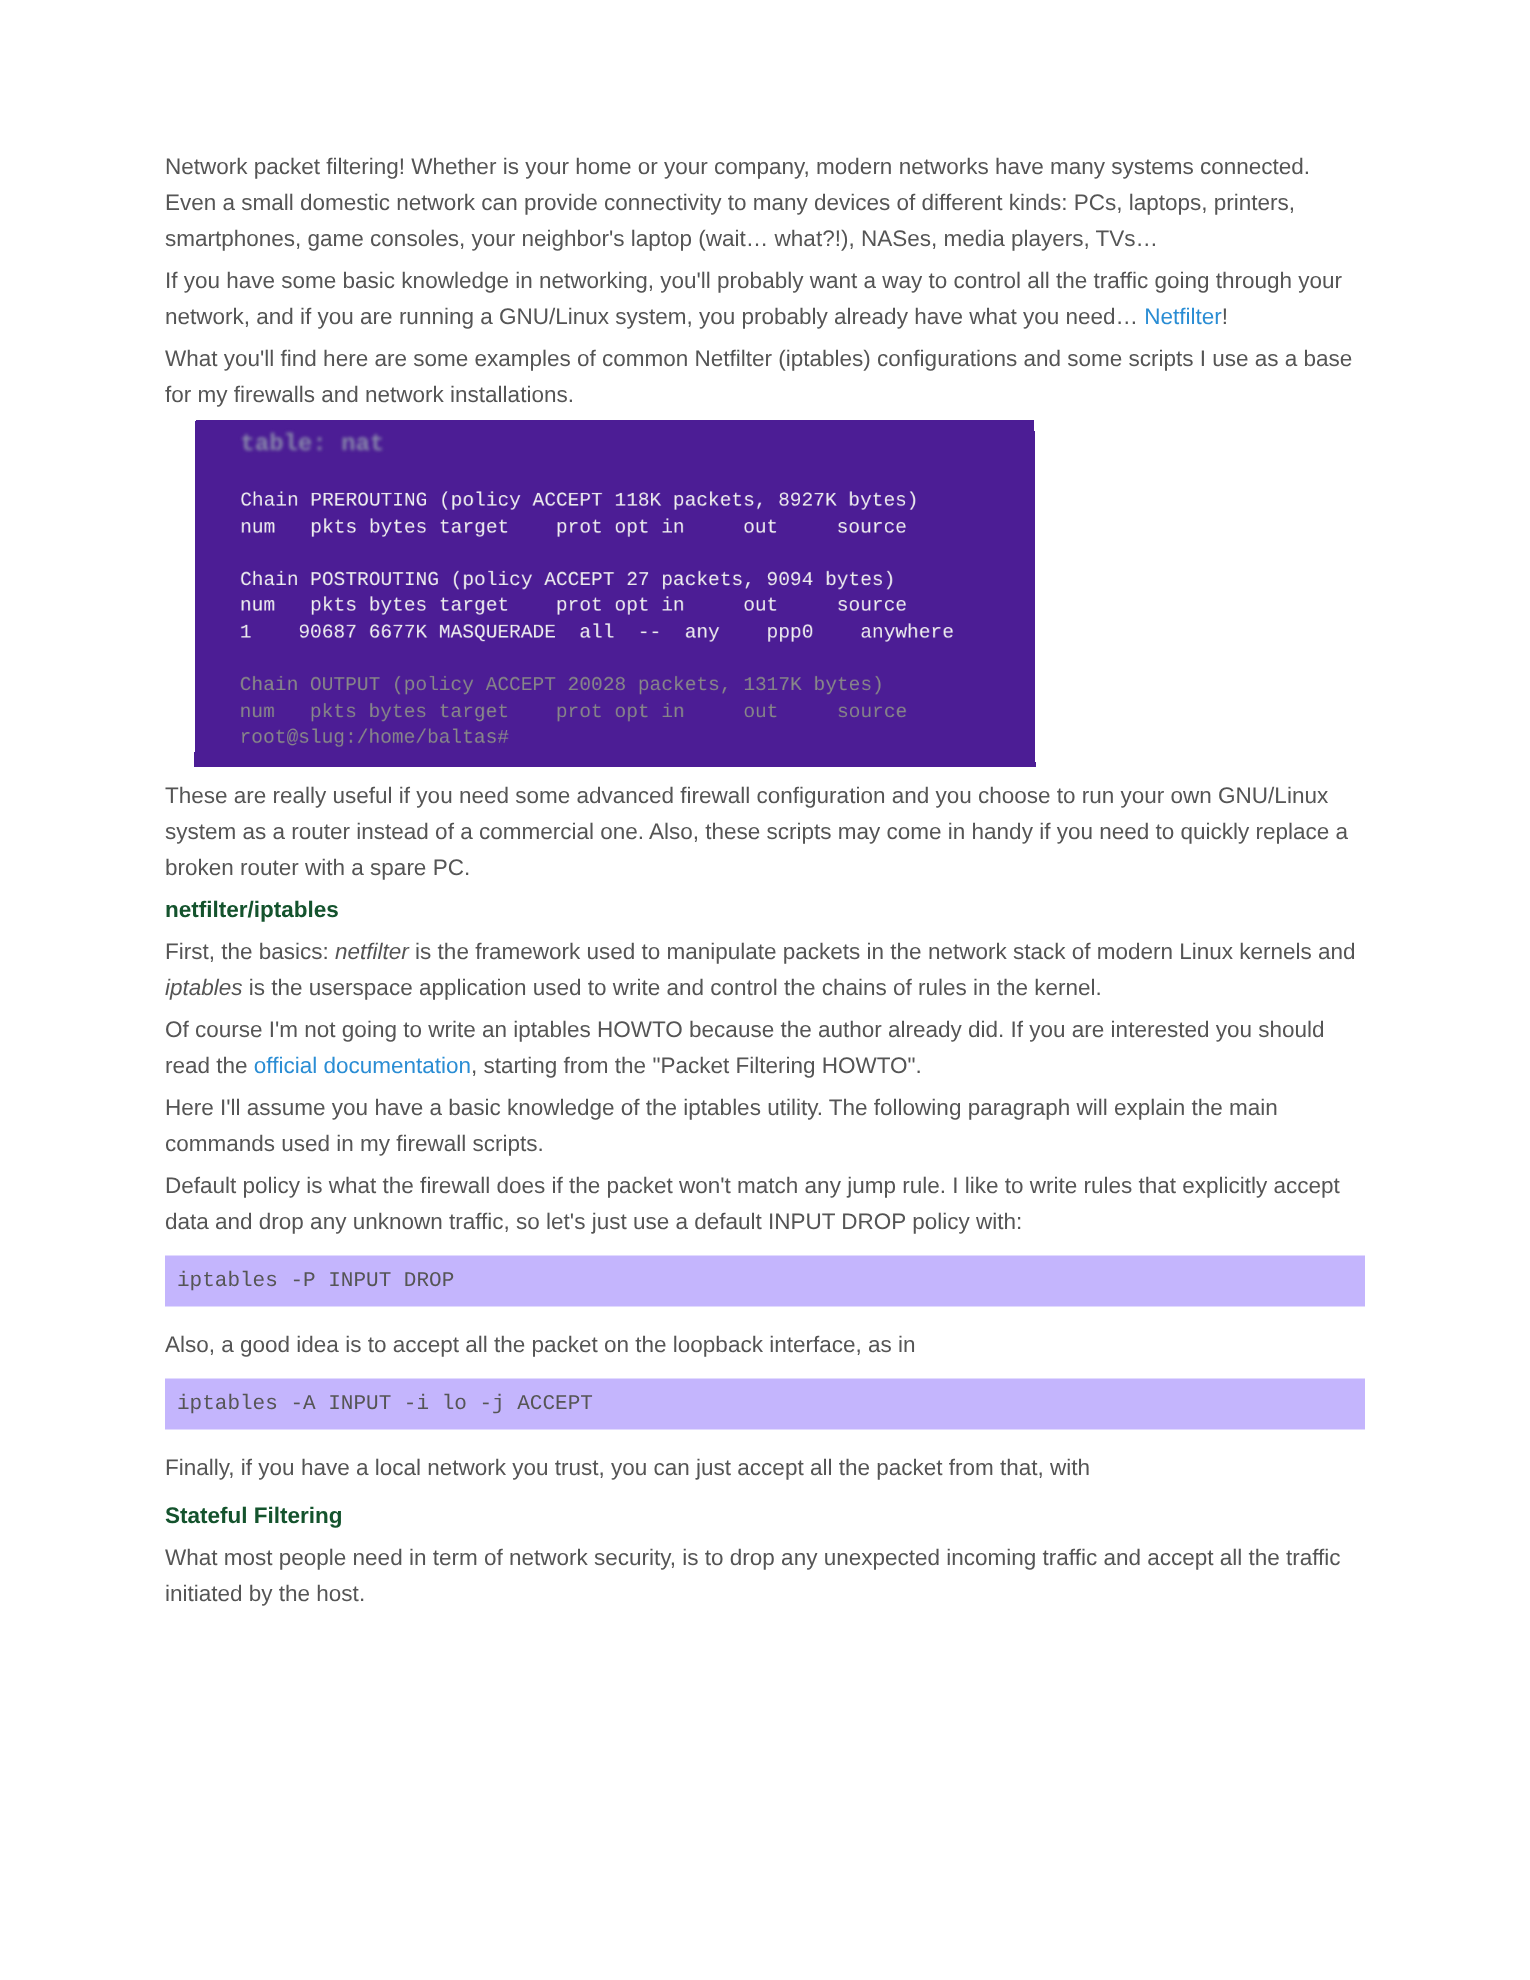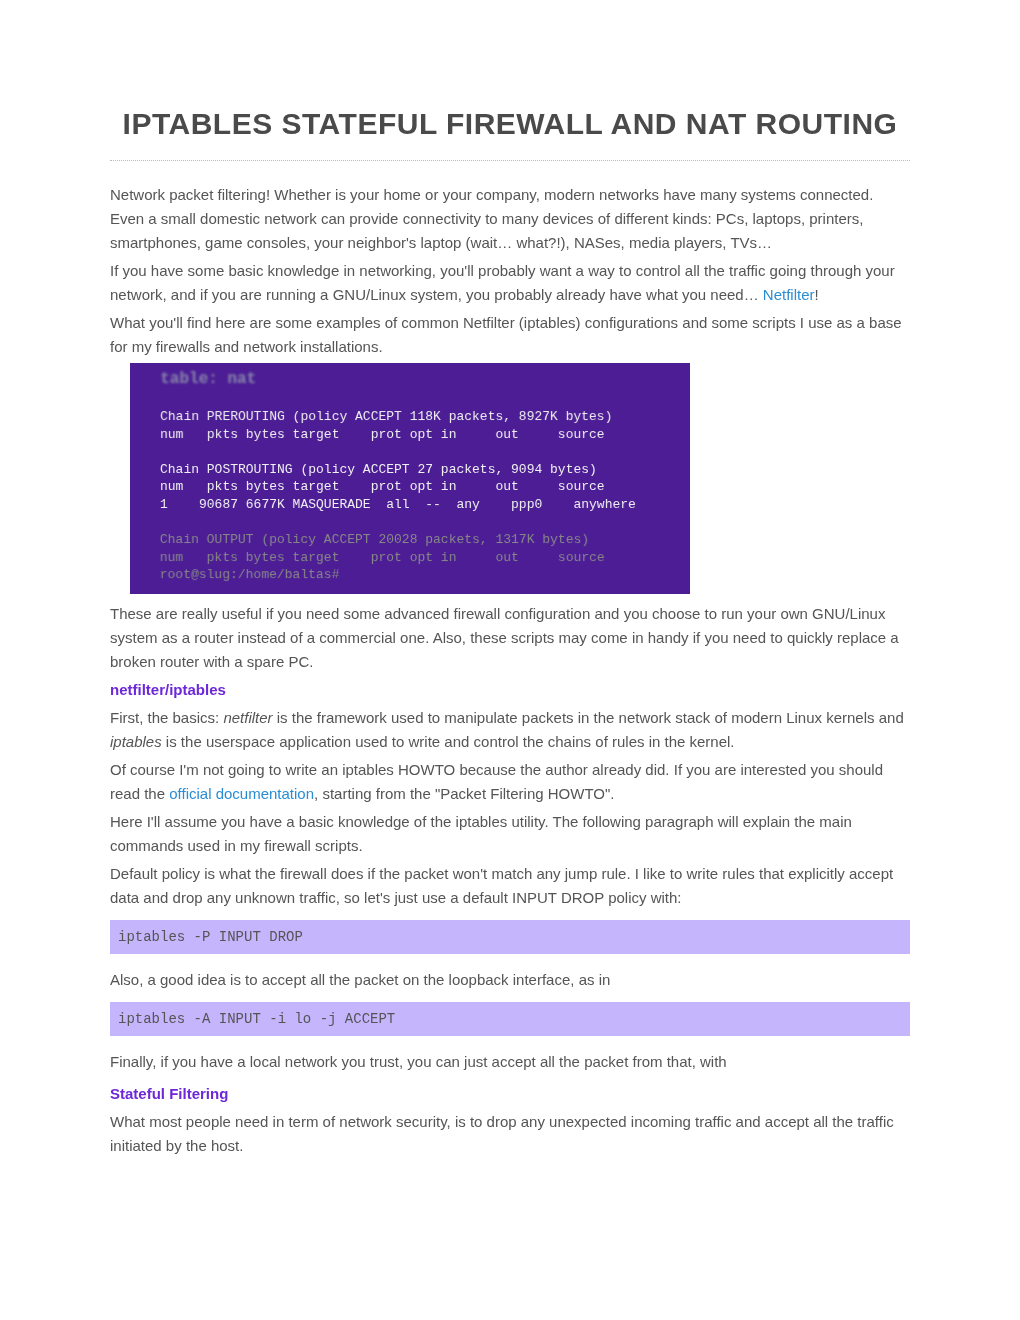--- a/index.html
+++ b/index.html
@@ -53,21 +53,21 @@
       color: #888;
     }
     .figure .blurtop {
       color: #88a;
       filter: blur(1px);
       font-weight: bold;
       font-size: 16px;
     }
     strong {
       font-weight: bold;
-      color: #6d28d9;
+      color: #14532d;
     }
     em {
       font-style: italic;
     }
     .code {
       display: block;
       background: #c4b5fd;
       font-family: "Courier New", monospace;
       font-size: 14px;
       color: #555;
@@ -78,21 +78,20 @@
     }
     .section-gap {
       height: 4px;
     }
   </style>
 </head>
 <body>
 
 <div class="page">
 
-  <h1>IPTABLES STATEFUL FIREWALL AND NAT ROUTING</h1>
 
   <p>Network packet filtering! Whether is your home or your company, modern networks have many systems connected. Even a small domestic network can provide connectivity to many devices of different kinds: PCs, laptops, printers, smartphones, game consoles, your neighbor's laptop (wait… what?!), NASes, media players, TVs…</p>
 
   <p>
     <span>If you have some basic knowledge in networking, you'll probably want a way to control all the traffic going through your network, and if you are running a GNU/Linux system, you probably already have what you need… </span><a href="#">Netfilter</a><span>!</span>
   </p>
 
   <p>What you'll find here are some examples of common Netfilter (iptables) configurations and some scripts I use as a base for my firewalls and network installations.</p>
 
   <div class="figure"><span class="blurtop">table: nat</span>

